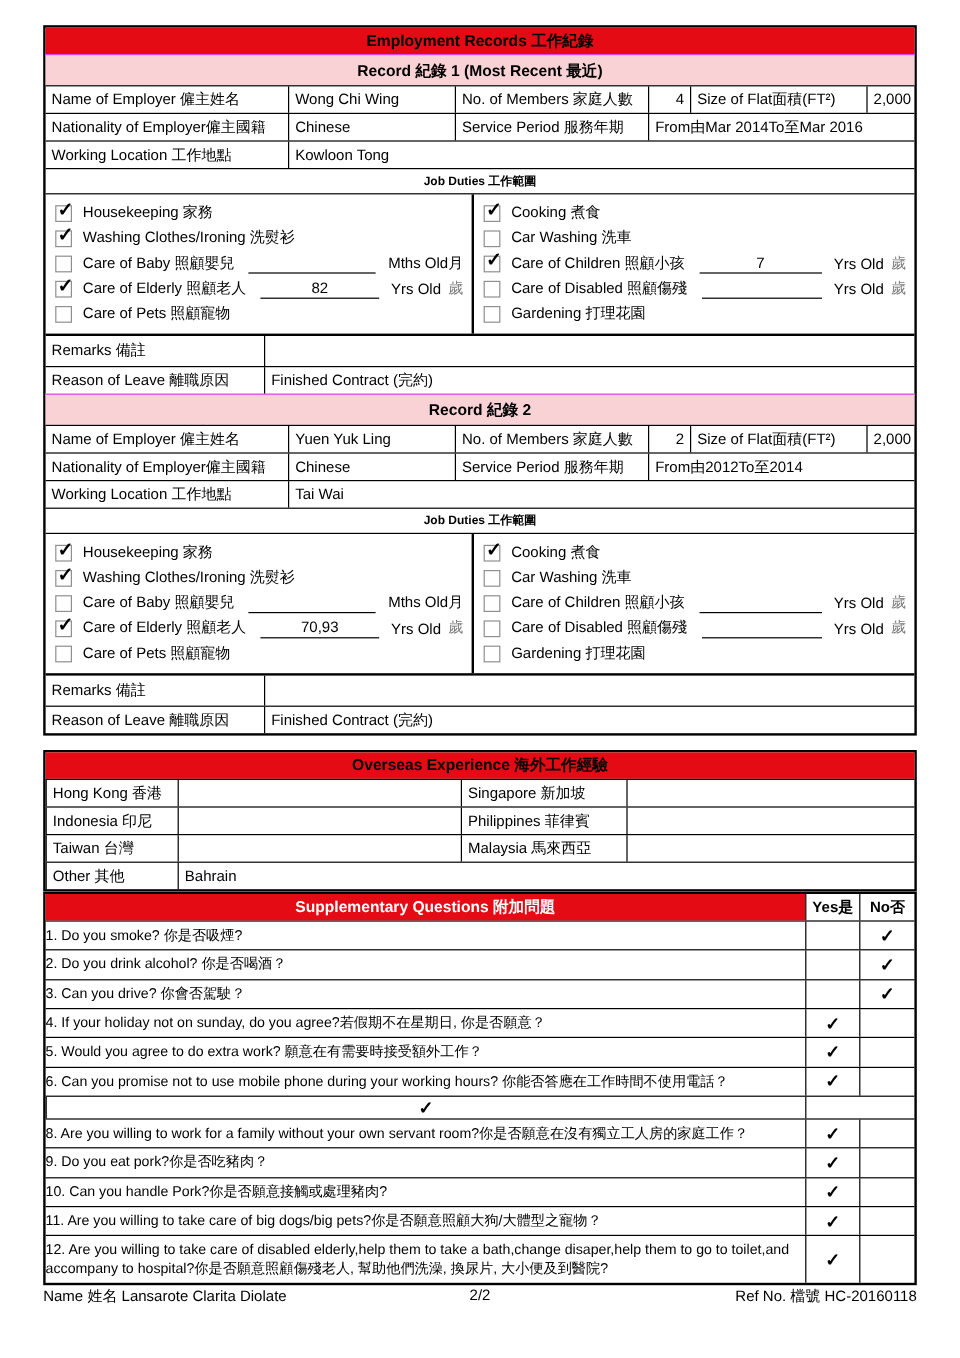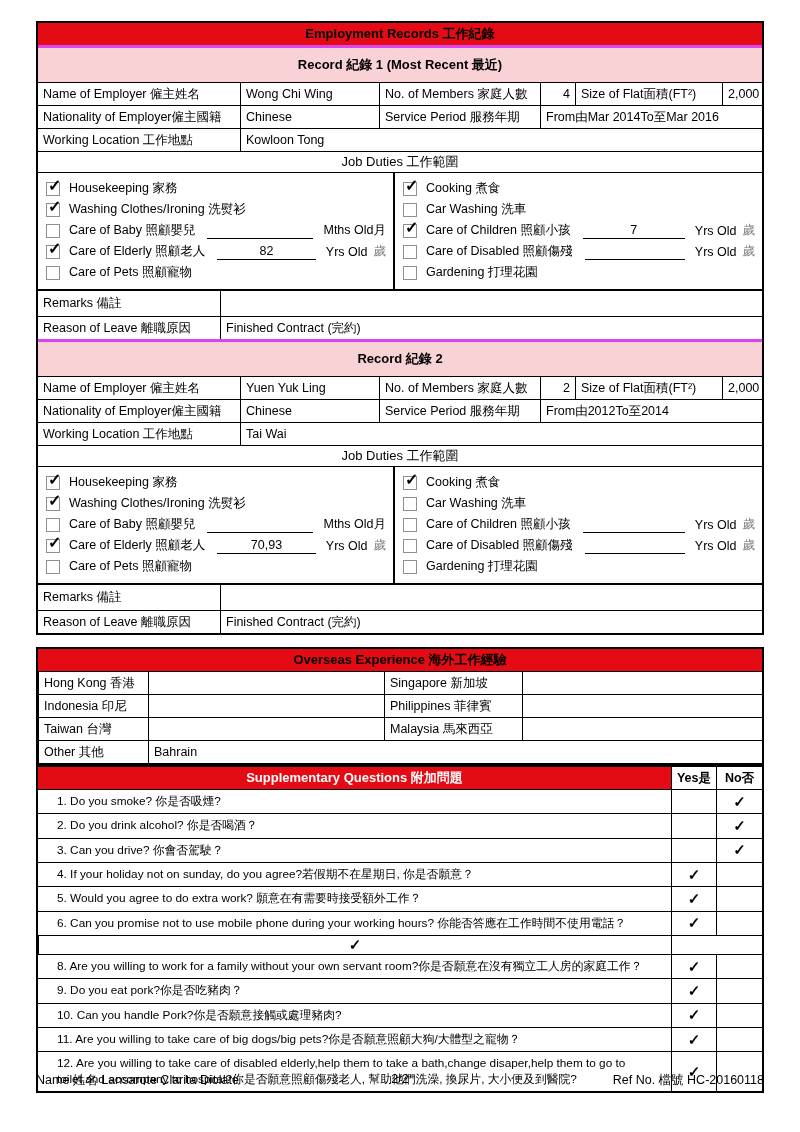--- a/index.html
+++ b/index.html
@@ -4,37 +4,37 @@
 <style>
   * { box-sizing: border-box; margin: 0; padding: 0; }
   html, body { width: 800px; height: 1132px; background: #fff; overflow: hidden; }
   body { font-family: "Liberation Sans", sans-serif; color: #000; }
   .page { position: relative; width: 800px; height: 1132px; background: #fff; }
   .content { position: absolute; left: 36px; top: 21px; width: 728px; }
 
   .tbl { border: 2px solid #000; background: #fff; }
   .hdr-red { background: #e50b14; color: #000000; font-weight: bold; font-size: 13px;
              height: 22px; display: flex; align-items: center; justify-content: center; }
-  .hdr-pink { background: #f9d2d5; font-weight: bold; font-size: 13px; height: 37px;
-              border-top: 3px solid #d946ef; display: flex; align-items: center; justify-content: center; }
+  .hdr-pink { background: #f9d2d5; font-weight: bold; font-size: 13px; height: 26px;
+              border-top: 1px solid #d946ef; display: flex; align-items: center; justify-content: center; }
 
   .grid { display: grid; border-top: 1px solid #000; }
   .g6 { grid-template-columns: 202px 139px 161px 35px 147px auto; }
   .g4 { grid-template-columns: 202px 139px 161px auto; }
   .g2 { grid-template-columns: 202px auto; }
   .gr { grid-template-columns: 182px auto; }
   .c { min-height: 22px; padding: 2px 5px; display: flex; align-items: center;
        font-size: 12.5px; border-left: 1px solid #000; }
   .grid .c:first-child { border-left: none; }
   .num { justify-content: flex-end; }
   .remarks { border-top: 2px solid #000; }
   .remarks .c { min-height: 25px; }
 
-  .duties-hdr { border-top: 1px solid #000; height: 21px; font-size: 13px;
-                display: flex; align-items: center; justify-content: center; }
+  .duties-hdr { border-top: 1px solid #000; height: 21px; font-size: 10px;
+                display: flex; align-items: center; justify-content: center; font-weight: bold; }
   .duties { display: grid; grid-template-columns: 355px auto; border-top: 1px solid #000; }
   .dcol { padding: 5px 5px 6px 8px; }
   .dcol.right { border-left: 2px solid #000; }
   .duty-row { display: flex; align-items: center; height: 21px; font-size: 12.5px; }
   .cb { width: 14px; height: 14px; border: 1.5px solid #8f8f8f; background: #fff;
         position: relative; flex: 0 0 auto; }
   .ck { position: absolute; left: 1px; top: -7px; font-size: 16px; font-weight: bold; color: #000; }
   .duty-label { margin-left: 9px; white-space: nowrap; }
   .duty-line { flex: 1 1 auto; border-bottom: 1.5px solid #000; text-align: center;
                margin: 0 10px 2px 12px; align-self: flex-end; height: 17px; line-height: 17px; }
@@ -44,21 +44,21 @@
   .ov-grid { display: grid; grid-template-columns: 110px 236px 138px auto; border-top: 1px solid #000; }
   .ov-other { display: grid; grid-template-columns: 110px auto; border-top: 1px solid #000; }
   .ov-grid .c, .ov-other .c { min-height: 22px; }
 
   .sq-hdr { display: grid; grid-template-columns: auto 45px 46px; }
   .sq-title { background: #e50b14; color: #fff; font-weight: bold; font-size: 13px;
               height: 22px; display: flex; align-items: center; justify-content: center; }
   .sq-yn { font-size: 12.5px; font-weight: 600; display: flex; align-items: center;
            justify-content: center; border-left: 1px solid #000; }
   .sq-row { display: grid; grid-template-columns: auto 45px 46px; border-top: 1px solid #000; }
-  .sq-q { font-size: 11.8px; padding: 4px 19px; display: flex; align-items: center; min-height: 23px; line-height: 1.3; }
+  .sq-q { font-size: 11.8px; padding: 4px 0; display: flex; align-items: center; min-height: 23px; line-height: 1.3; }
   .sq-cell { border-left: 1px solid #000; display: flex; align-items: center; justify-content: center;
              font-size: 15px; font-weight: bold; }
 
   .footer { position: absolute; left: 36px; right: 36px; top: 1072px; height: 18px; font-size: 12.5px; }
   .f-left { position: absolute; left: 0; }
   .f-center { position: absolute; left: 50%; transform: translateX(-50%); }
   .f-right { position: absolute; right: 0; }
 
   .mt12 { margin-top: 12px; }
   .mt13 { margin-top: 0; }

